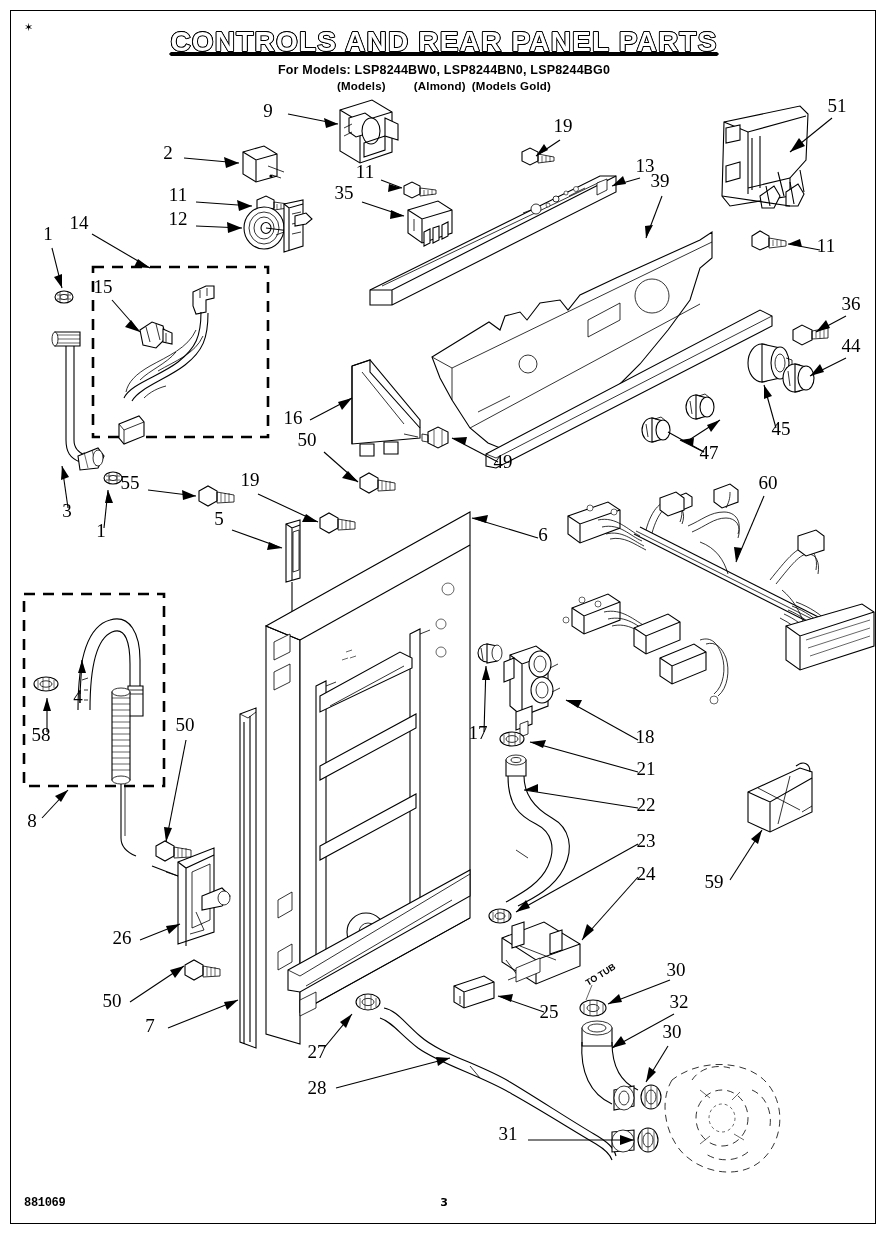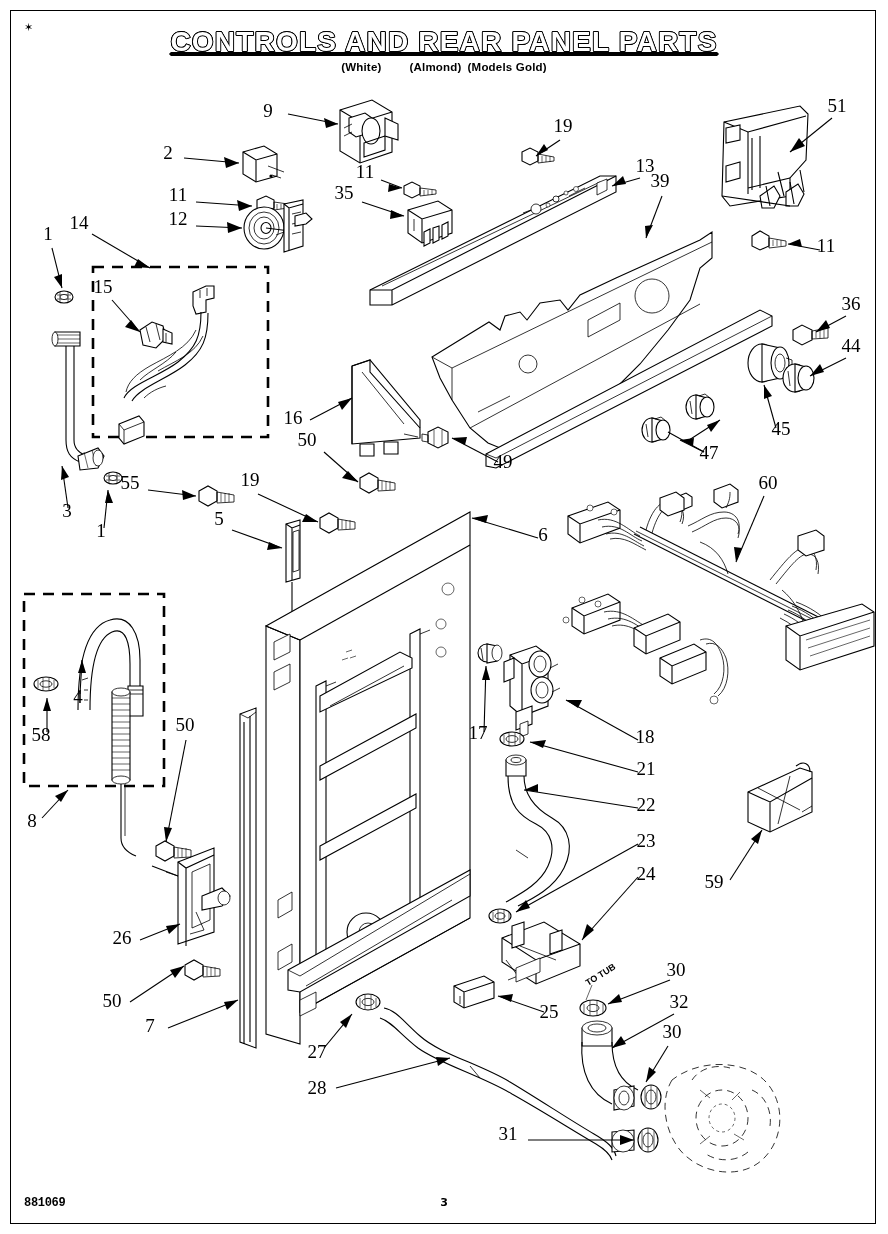--- a/index.html
+++ b/index.html
@@ -102,22 +102,23 @@
 <body>
 
 <div id="sheet">
 
   <div class="page-frame"></div>
 
   <div class="corner-mark">✶</div>
 
   <div class="title-block">
     <div class="main-title">CONTROLS AND REAR PANEL PARTS</div>
+    <div class="sub-models">For Models: LSP8244BW0, LSP8244BN0, LSP8244BG0</div>
     <div class="sub-colors">
-      <span class="c-white">(White)</span><span class="c-almond">(Almond)</span><span>(Models Gold)</span>
+      <span class="c-white">(Models)</span><span class="c-almond">(Almond)</span><span>(Models Gold)</span>
     </div>
   </div>
 
   <svg id="art" viewBox="0 0 888 1234">
 
     <g>
       <path class="ln fillw" d="M340 110 L372 100 L392 112 L392 152 L360 163 L340 151 Z"></path>
       <path class="ln" d="M340 110 L360 122 L392 112 M360 122 L360 163"></path>
       <path class="ln fillw" d="M349 118 L365 113 L372 118 L372 132 L356 137 L349 132 Z"></path>
       <ellipse class="ln fillw" cx="371" cy="131" rx="9" ry="13"></ellipse>

